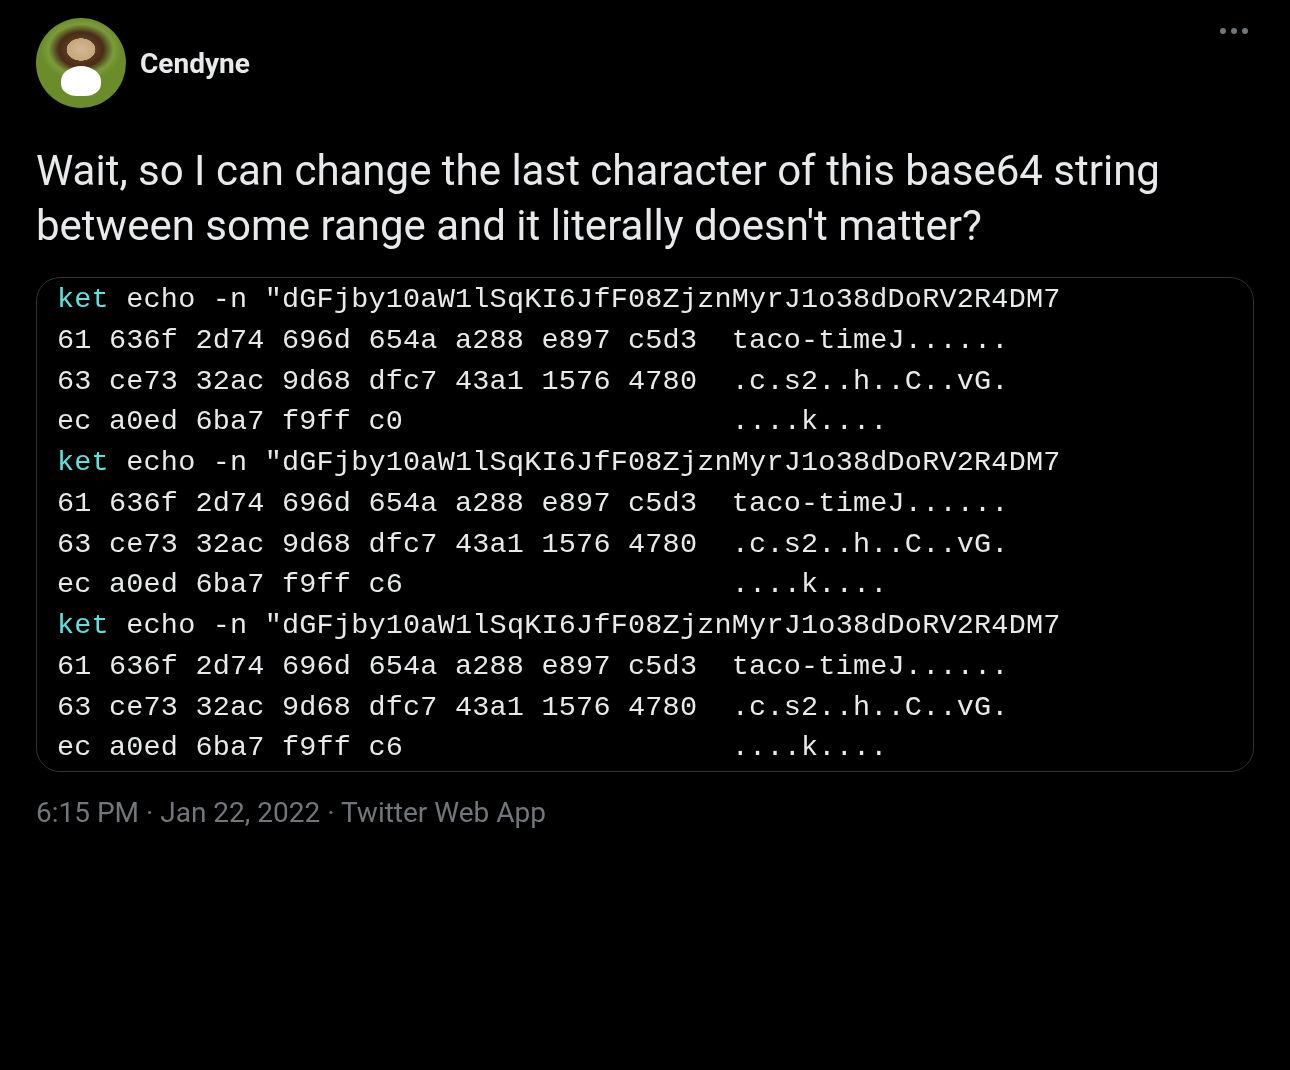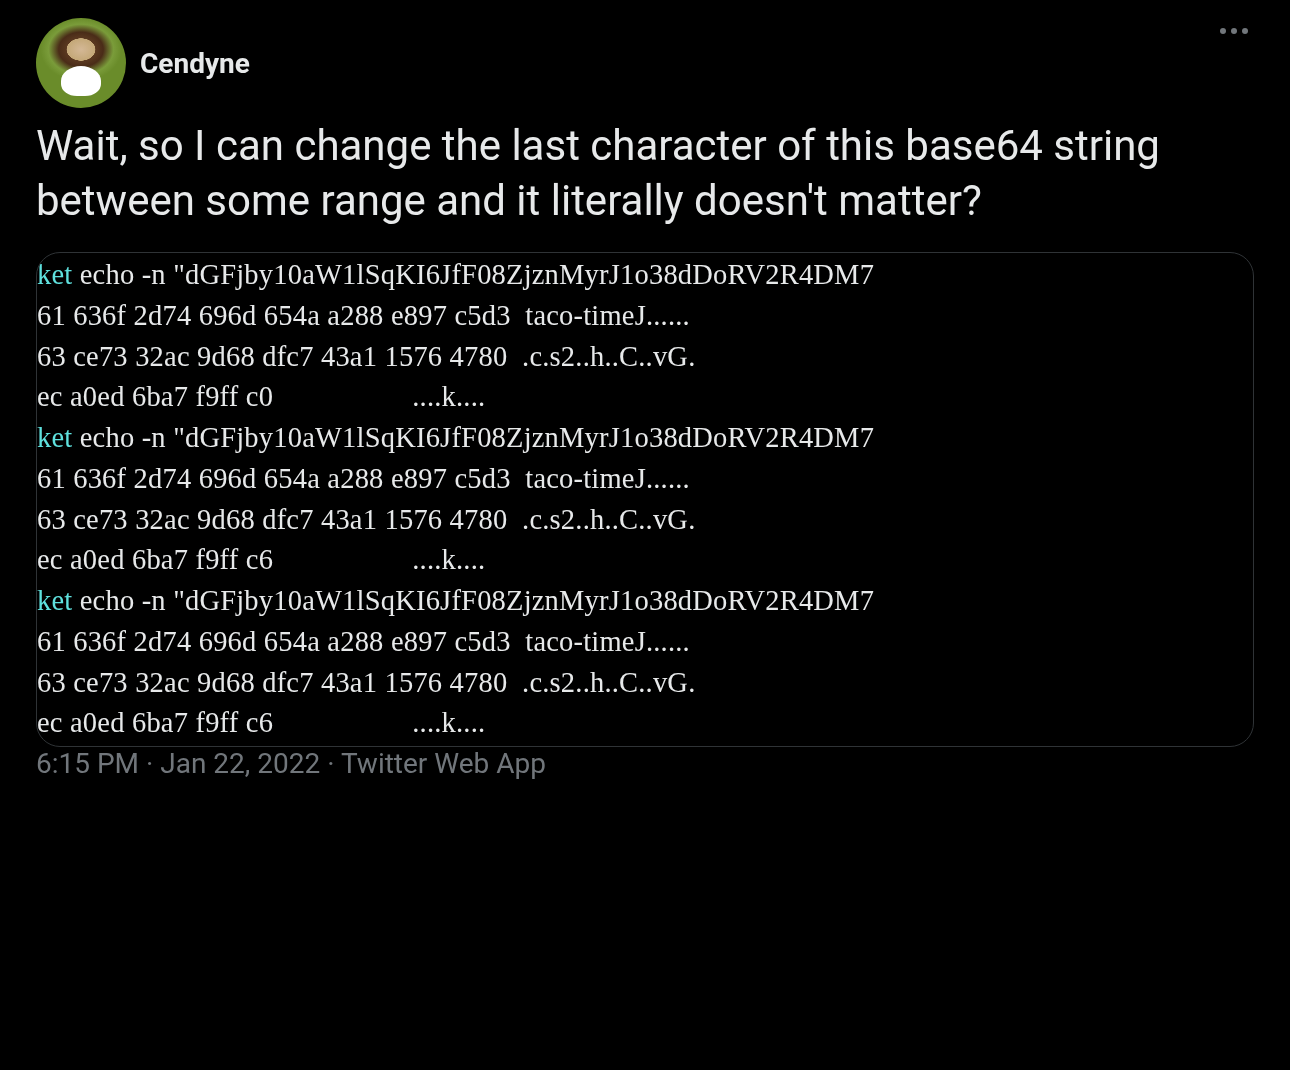--- a/index.html
+++ b/index.html
@@ -66,41 +66,42 @@
     }
     .more-btn span {
       width: 6px;
       height: 6px;
       background: #71767b;
       border-radius: 50%;
     }
     .tweet-text {
       font-size: 42px;
       line-height: 1.3;
-      margin-top: 11px;
+      margin-top: 36px;
       color: #e7e9ea;
       font-weight: 400;
     }
     .code-image {
       margin-top: 24px;
       border: 1px solid #2f3336;
       border-radius: 24px;
-      padding: 2px 0;
-      font-family: Liberation Serif, serif;
+      padding: 2px 20px;
+      font-family: Liberation Mono, monospace;
       font-size: 28.5px;
       line-height: 1.43;
       color: #e7e9ea;
       overflow: hidden;
       white-space: pre;
       letter-spacing: 0.2px;
     }
     .prompt {
       color: #5fe1de;
     }
     .timestamp {
+      margin-top: 24px;
       font-size: 28px;
       color: #71767b;
     }
   </style>
 </head>
 <body>
 
 <div class="tweet-header">
   <div class="header-left">
     <div class="avatar"></div>

